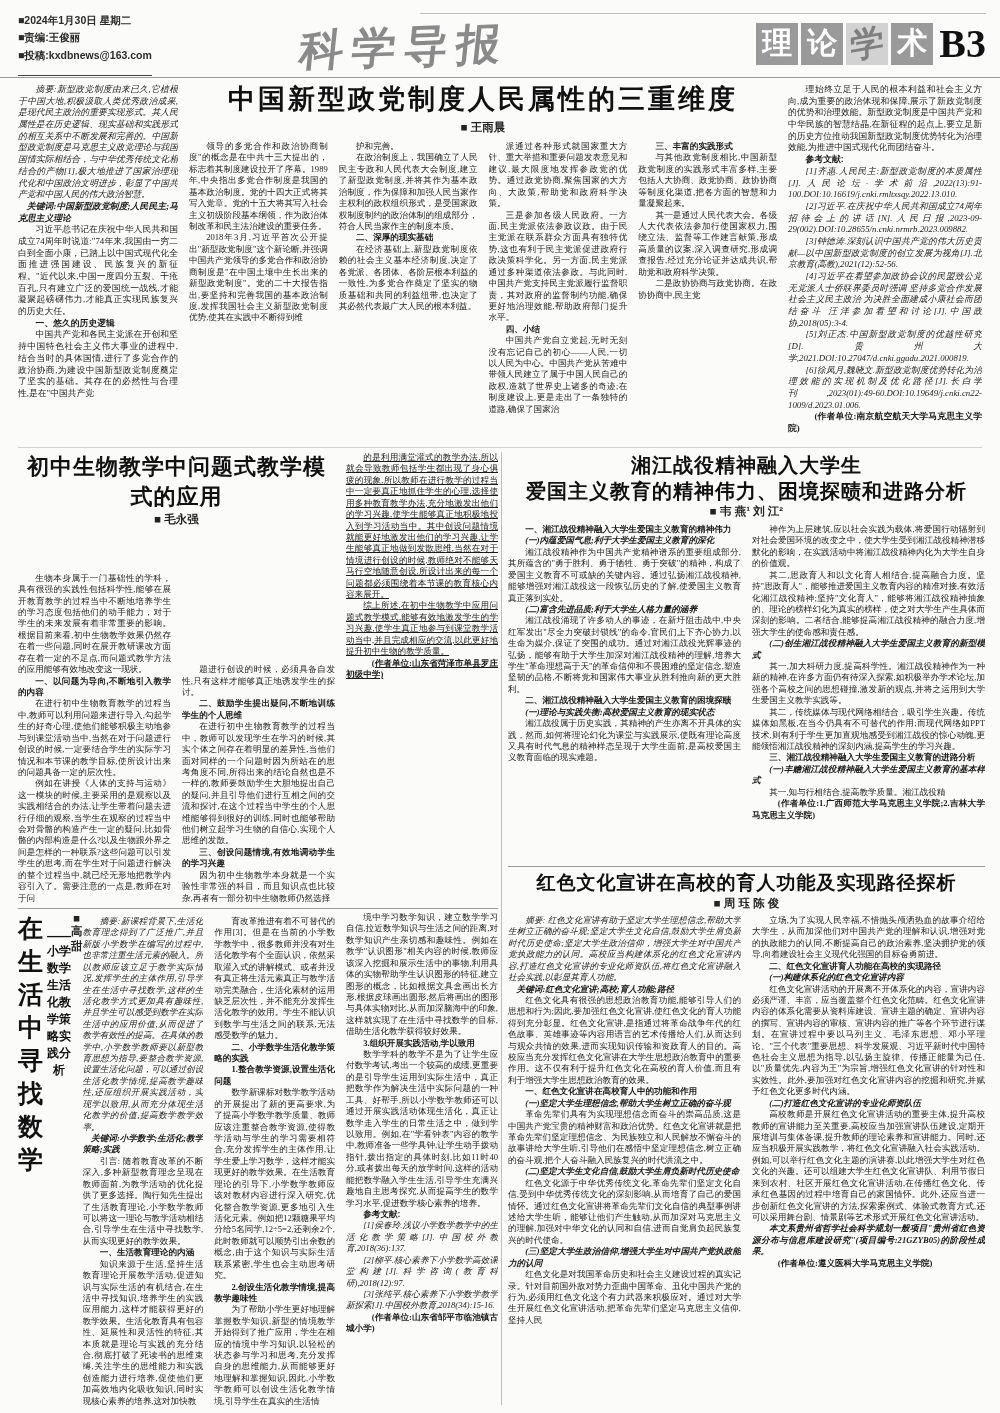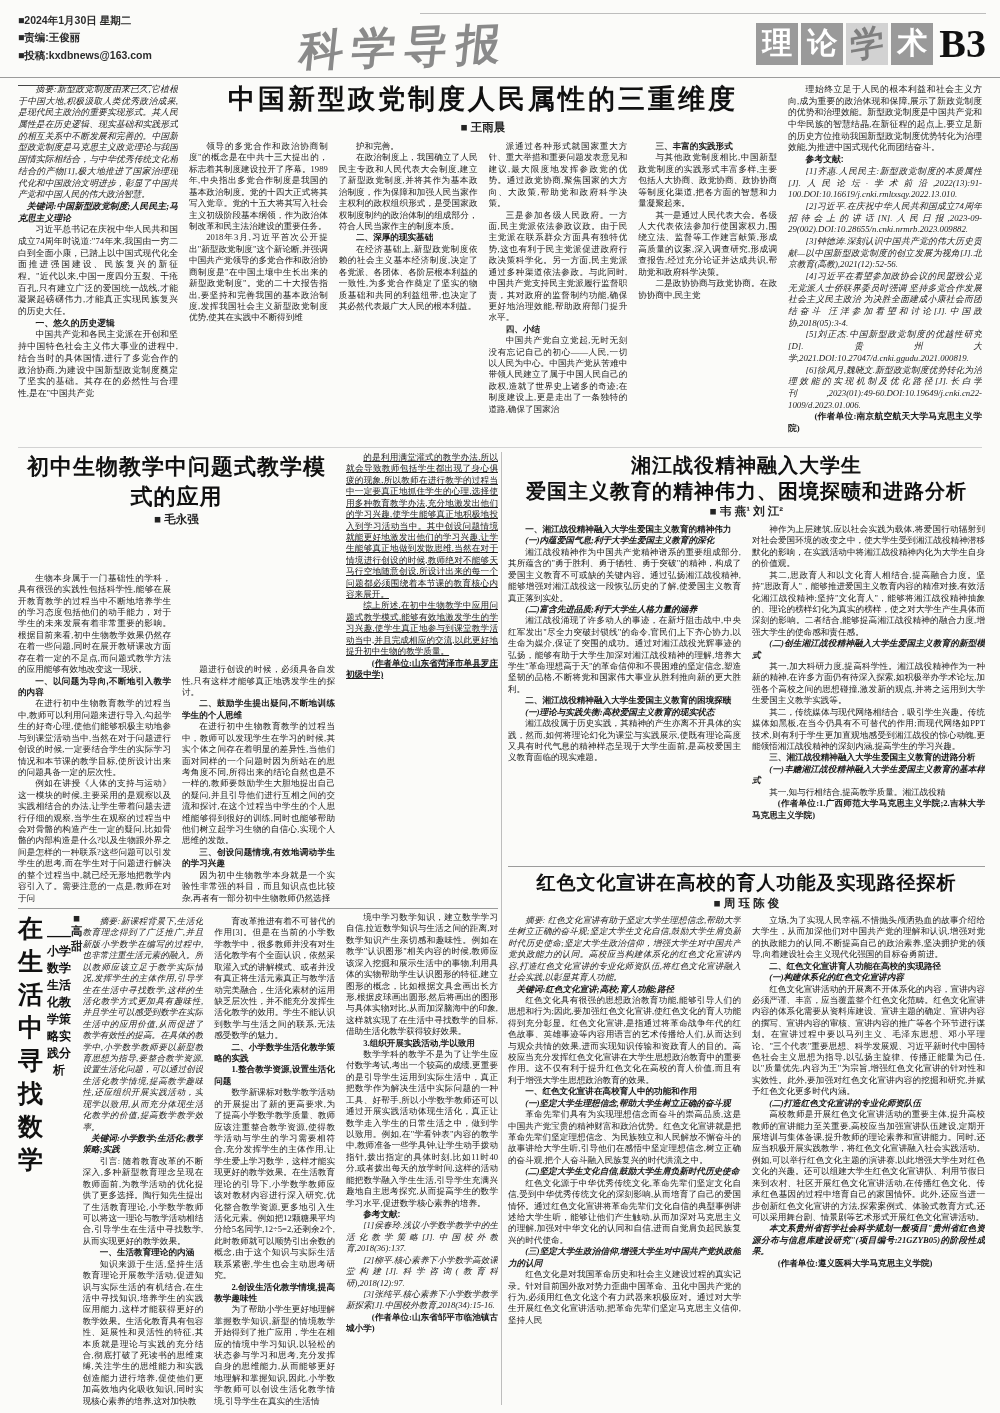--- a/index.html
+++ b/index.html
@@ -1,21 +1,21 @@
 <!DOCTYPE html>
 <html><head>
 <meta charset="utf-8">
 <style>
   html,body{margin:0;padding:0;background:#e8e8e6;}
   .page{position:relative;width:1000px;height:1413px;margin:0 auto;background:#fbfbf9;color:#1b1b1b;
         font-family:"Liberation Serif","DejaVu Serif",serif;overflow:hidden;}
   
   .hdr{position:absolute;top:0;left:0;width:100%;height:78px;}
   .hdr-info{position:absolute;top:12px;left:18px;font-family:"Liberation Sans","DejaVu Sans",sans-serif;
-            font-size:10.5px;font-weight:bold;line-height:1.65;color:#2a2a2a;border-bottom:1.5px solid #444;padding-bottom:21px;}
+            font-size:10.5px;font-weight:bold;line-height:1.65;color:#2a2a2a;border-bottom:1.5px solid #444;padding-bottom:11px;}
   .masthead{position:absolute;top:18px;left:300px;font-size:44px;font-weight:bold;color:#8a8a8a;
             letter-spacing:8px;transform:skewX(-8deg) rotate(-2deg);font-family:"DejaVu Serif",serif;}
   .hdr-topline{position:absolute;top:13px;left:420px;width:566px;height:1px;background:#bdbdbd;}
   .banner{position:absolute;top:20px;right:14px;display:flex;align-items:center;gap:3px;}
   .bbox{width:42px;height:42px;display:flex;align-items:center;justify-content:center;
         font-family:"Liberation Sans","DejaVu Sans",sans-serif;font-weight:bold;font-size:30px;}
   .bbox.dark{background:#9a9a9a;color:#ffffff;}
   .bbox.light{background:#d2d2d2;color:#7f7f7f;font-family:"DejaVu Serif",serif;transform:none;}
   .bbox.light span{display:block;transform:rotate(-10deg) skewX(-8deg);font-size:34px;}
   .pageno{font-family:"Liberation Serif","DejaVu Serif",serif;font-weight:bold;font-size:40px;color:#111;margin-left:3px;}

